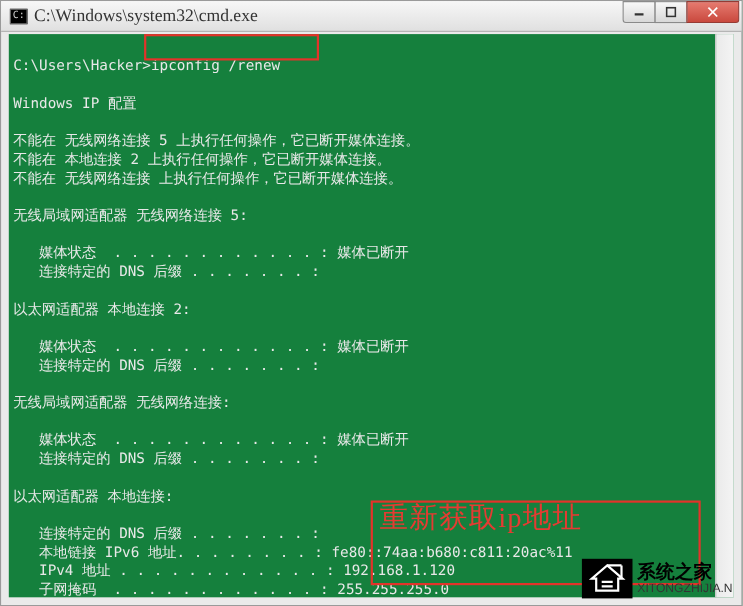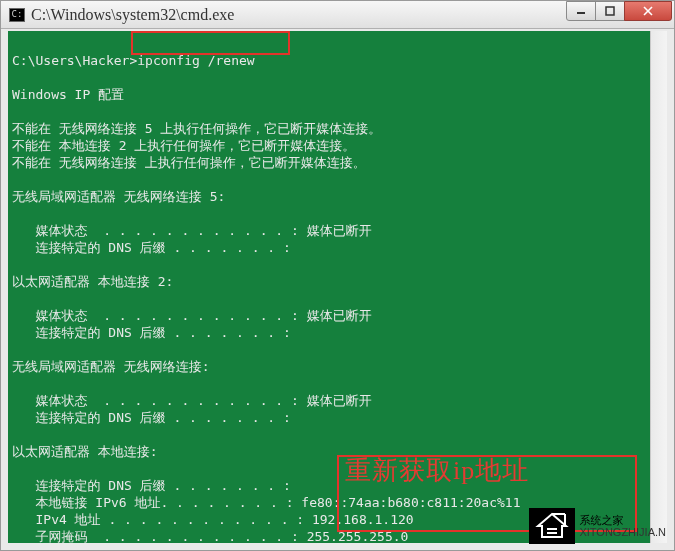--- a/index.html
+++ b/index.html
@@ -125,21 +125,21 @@
   }
   .watermark .houseblock {
     width: 46px; height: 36px;
     background: #000;
     display: flex; align-items: center; justify-content: center;
     margin-right: 4px;
   }
   .watermark .text {
     line-height: 1.1;
   }
-  .watermark .text .t1 { font-size: 11px; font-weight: normal; }
+  .watermark .text .t1 { font-size: 17px; font-weight: bold; }
   .watermark .text .t2 { font-size: 11px; color: #333; text-align: center; }
 </style>
 </head>
 <body>
 
 <div class="window">
 
   <div class="title-bar">
     <span class="title-icon">C:</span>
     <span class="title-text">C:\Windows\system32\cmd.exe</span>

